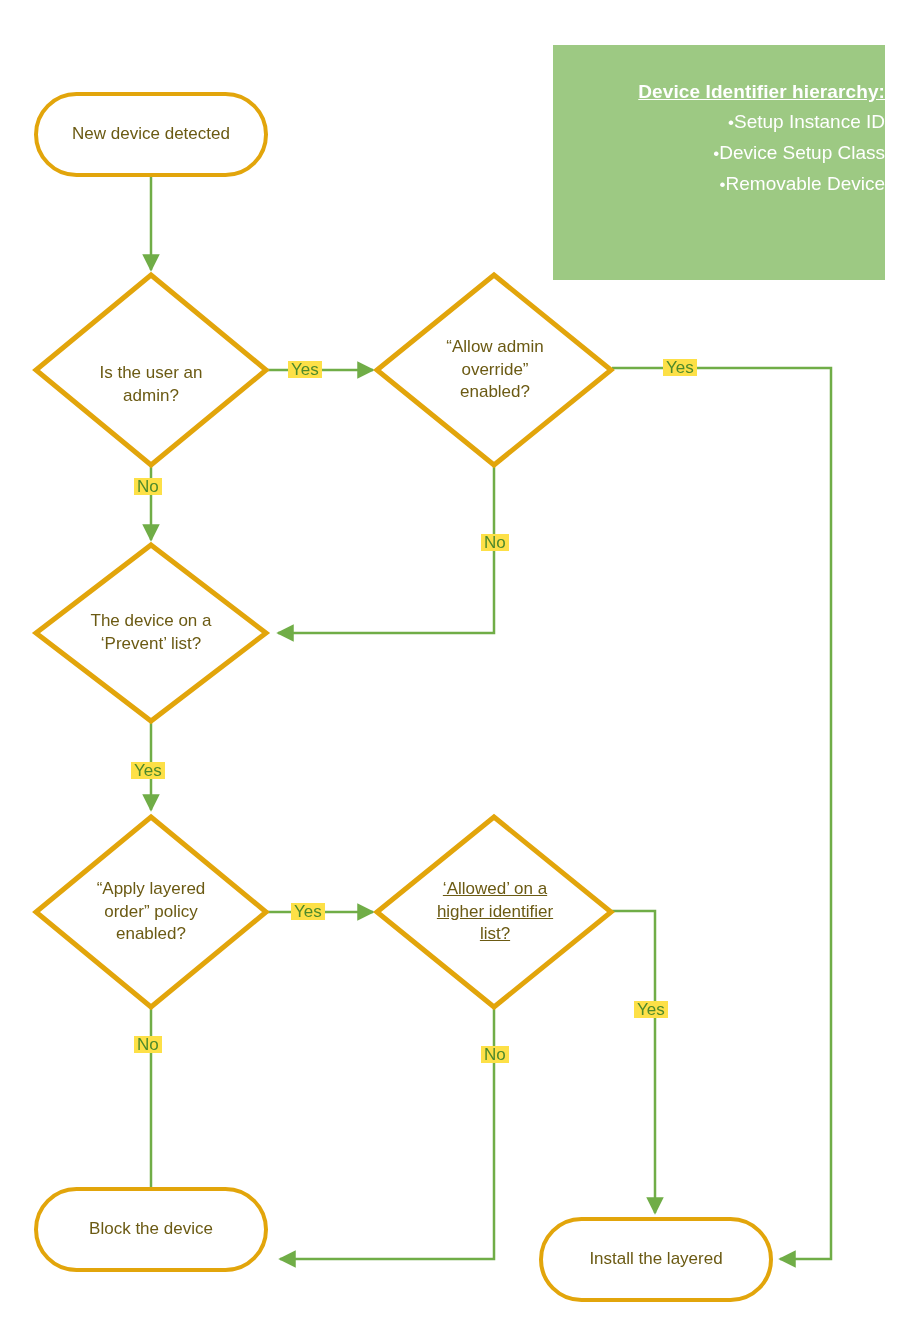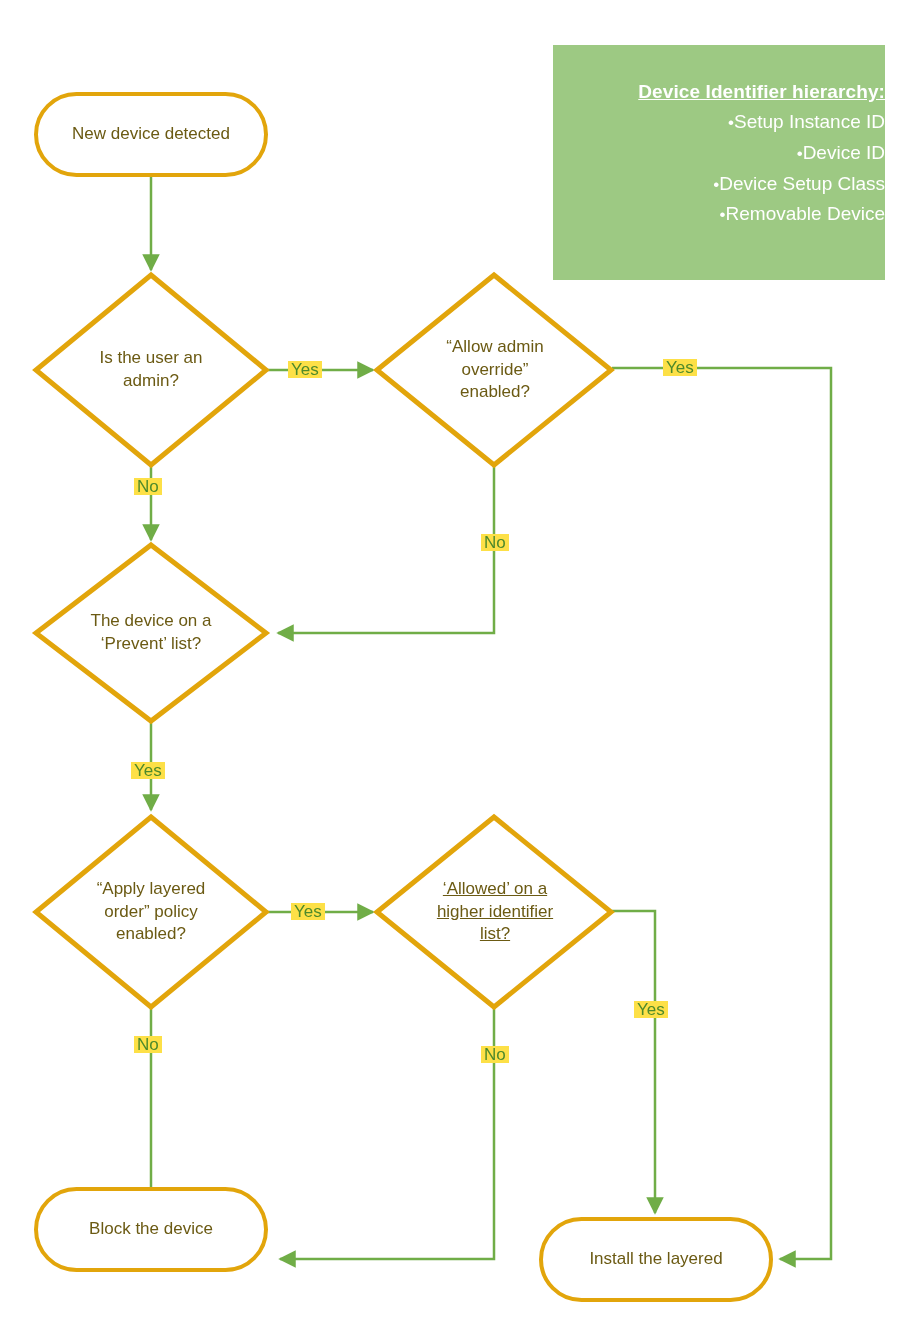--- a/index.html
+++ b/index.html
@@ -132,21 +132,21 @@
     <polygon points="494,817 611,912 494,1007 377,912"></polygon>
   </g>
 </svg>
 
 <div>
 
   <div class="node terminator" style="left:34px; top:48px; width:234px; height:85px;margin-top:44px;">
     <span>New device detected</span>
   </div>
 
-  <div class="decision-label" style="left:56px; top:330px; width:190px; height:80px;">
+  <div class="decision-label" style="left:56px; top:345px; width:190px; height:80px;">
     <span>Is the user an
 admin?</span>
   </div>
 
   <div class="decision-label" style="left:400px; top:318px; width:190px; height:104px;">
     <span>“Allow admin
 override”
 enabled?</span>
   </div>
 
@@ -186,17 +186,16 @@
   <span class="edge-label" style="left:291px; top:903px;">Yes</span>
   <span class="edge-label" style="left:134px; top:1036px;">No</span>
   <span class="edge-label" style="left:634px; top:1001px;">Yes</span>
   <span class="edge-label" style="left:481px; top:1046px;">No</span>
 </div>
 
 <div class="legend" style="left:553px; top:45px; width:332px; height:235px;text-align:right;">
   <div class="legend-title">Device Identifier hierarchy:</div>
   <ul class="legend-list">
     <li><span class="legend-bullet"></span><span>Setup Instance ID</span></li>
-    <li><span class="legend-bullet"></span><span>Device ID</span></li>
     <li><span class="legend-bullet"></span><span>Device Setup Class</span></li>
     <li><span class="legend-bullet"></span><span>Removable Device</span></li>
   </ul>
 </div>
 
 </body></html>

